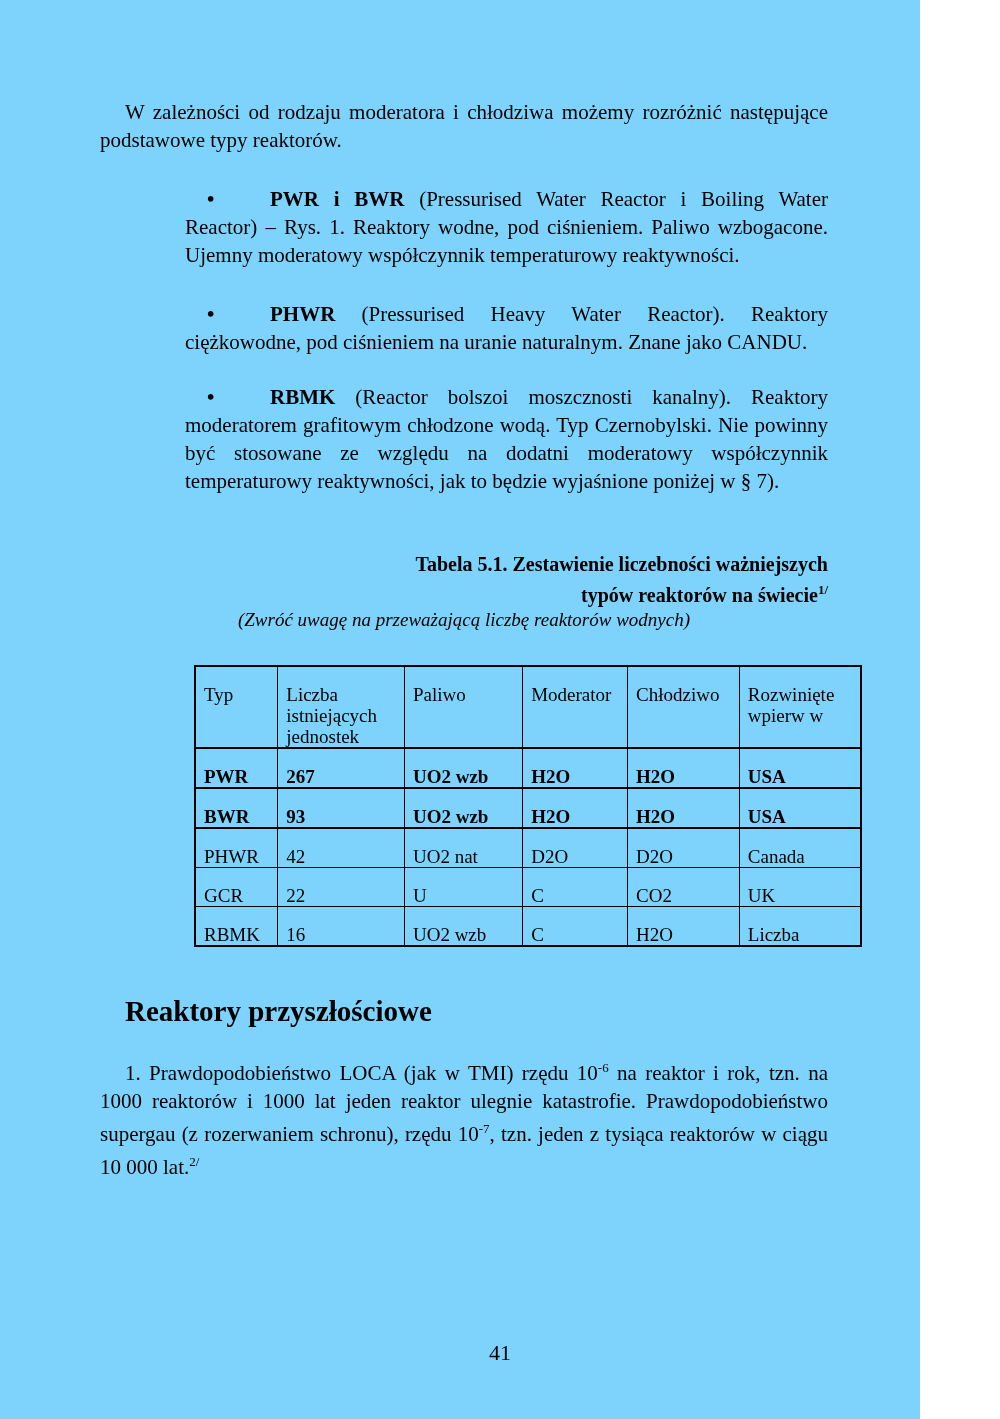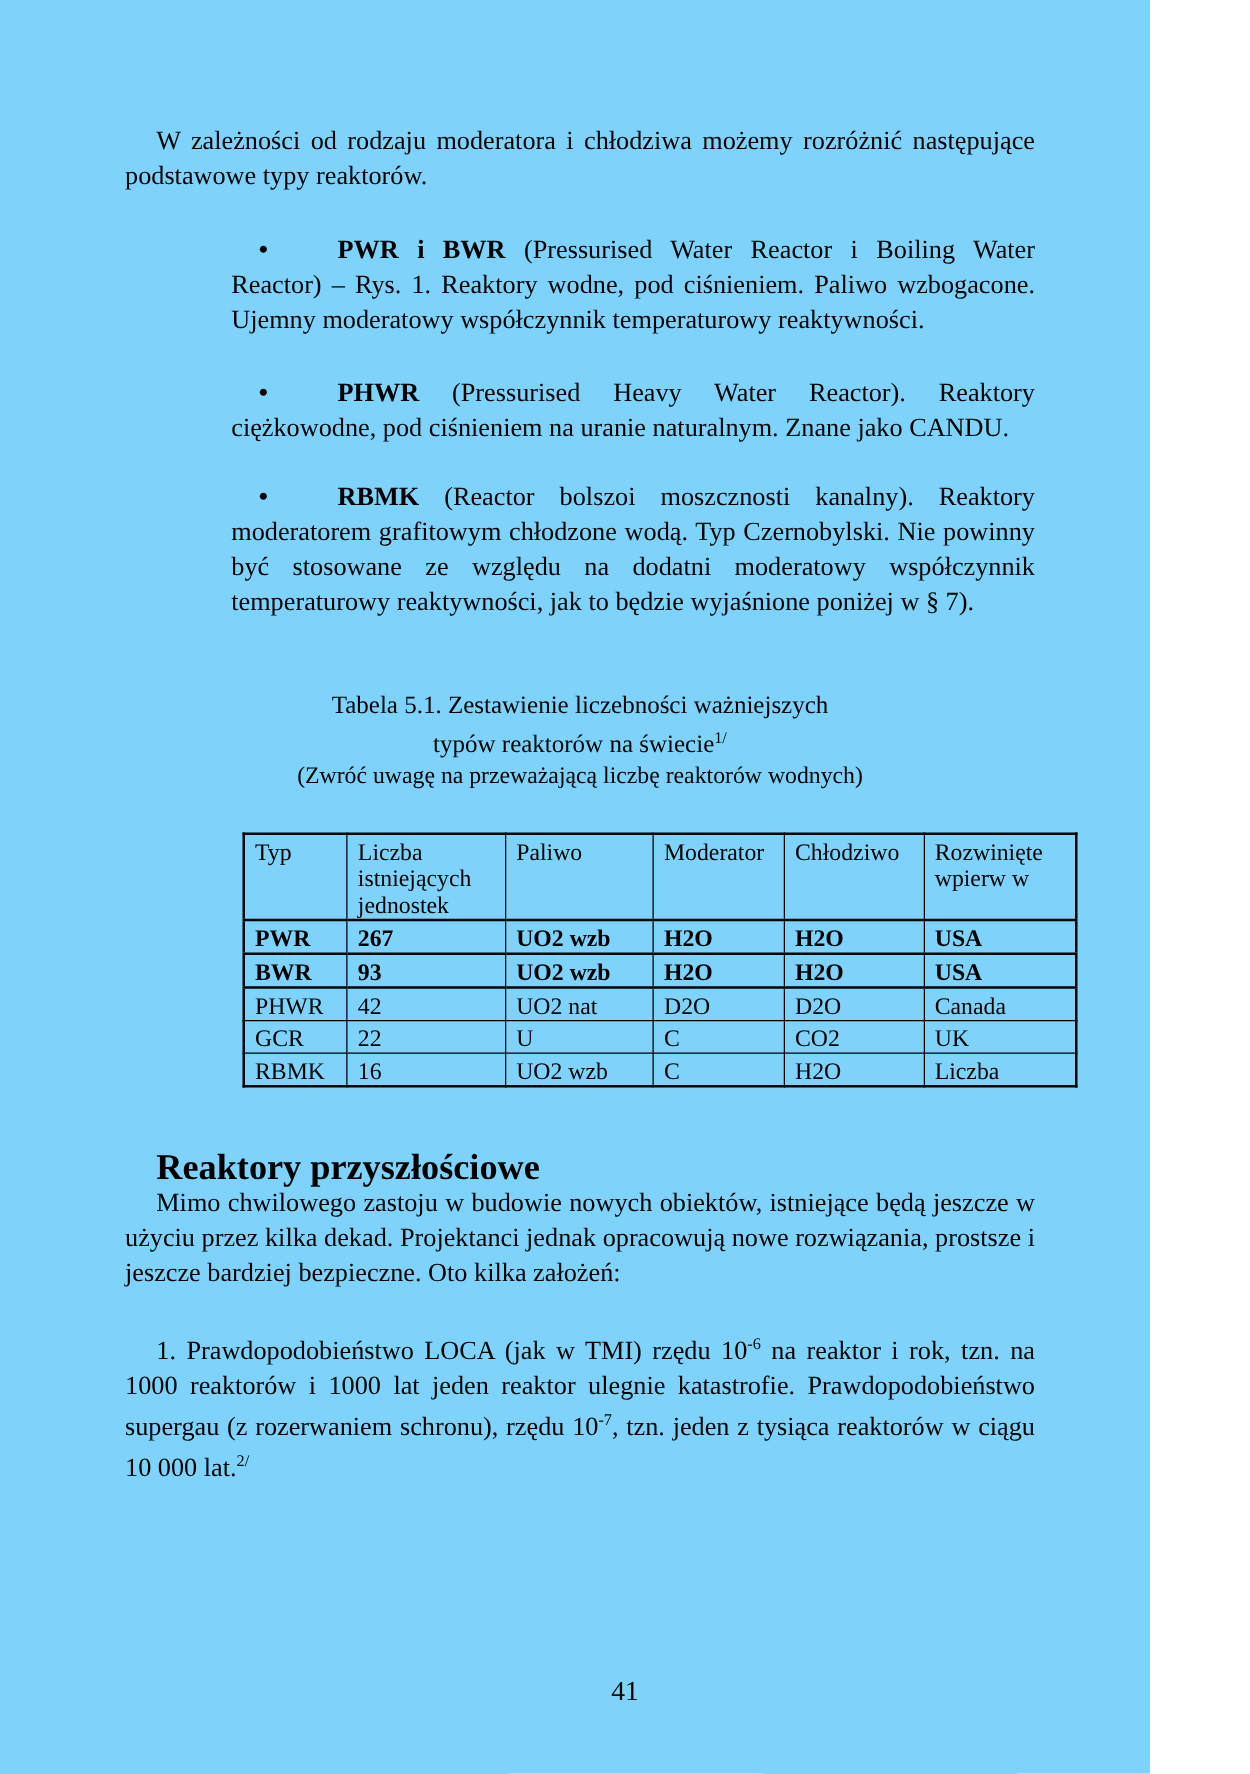--- a/index.html
+++ b/index.html
@@ -41,39 +41,40 @@
   .mt3 { margin-top:29px; }
   .mt4 { margin-top:27px; }
   sub.co2 { font-size:13px; }
   sup.small { font-size:13px; }
   .caption {
     margin-top:57px;
     text-align:center;
     font-size:20px;
     line-height:25px;
   }
-  .caption .cap-line { font-weight:normal; }
+  .caption .cap-line { font-weight:bold;text-align:right; }
   .caption .cap-note {
     font-weight:normal;
     font-size:19px;
     line-height:24px;
+    font-style:italic;
   }
   table.reactors {
     margin-top:33px;
     margin-left:94px;
     width:668px;
     border-collapse:collapse;
     font-size:19px;
     border:2px solid #000;
   }
   table.reactors th, table.reactors td {
     border:1px solid #000;
     text-align:left;
     vertical-align:top;
-    padding:4px 4px 0 8px;
+    padding:17px 4px 0 8px;
     line-height:21px;
     font-weight:normal;
   }
   table.reactors th { height:64px; border-bottom:2px solid #000; }
   table.reactors td { height:22px; }
   table.reactors tr.bold-row td { font-weight:bold; border-bottom:2px solid #000; }
   .section-heading {
     margin-top:50px;
     margin-left:25px;
     font-size:29px;
@@ -177,23 +178,20 @@
       <td>UO2 wzb</td>
       <td>C</td>
       <td>H2O</td>
       <td>Liczba</td>
     </tr>
   </tbody>
     </table>
 
   <h3 class="section-heading">Reaktory przyszłościowe</h3>
 
-  <p class="body-text first-indent">
-    <span>Mimo chwilowego zastoju w budowie nowych obiektów, istniejące będą jeszcze w użyciu przez kilka dekad. Projektanci jednak opracowują nowe rozwiązania, prostsze i jeszcze bardziej bezpieczne. Oto kilka założeń:</span>
-  </p>
 
   <p class="body-text first-indent mt3">
     <span>1. Prawdopodobieństwo  LOCA (jak w TMI) rzędu 10</span><sup class="small">-6</sup><span> na reaktor i rok, tzn. na 1000 reaktorów i 1000 lat jeden reaktor ulegnie katastrofie. Prawdopodobieństwo supergau (z rozerwaniem schronu), rzędu 10</span><sup class="small">-7</sup><span>, tzn. jeden z tysiąca reaktorów w ciągu 10 000 lat.</span><sup class="small">2/</sup>
   </p>
 
   <div class="pagenum">41</div>
 
 </div>
 
 </body></html>

